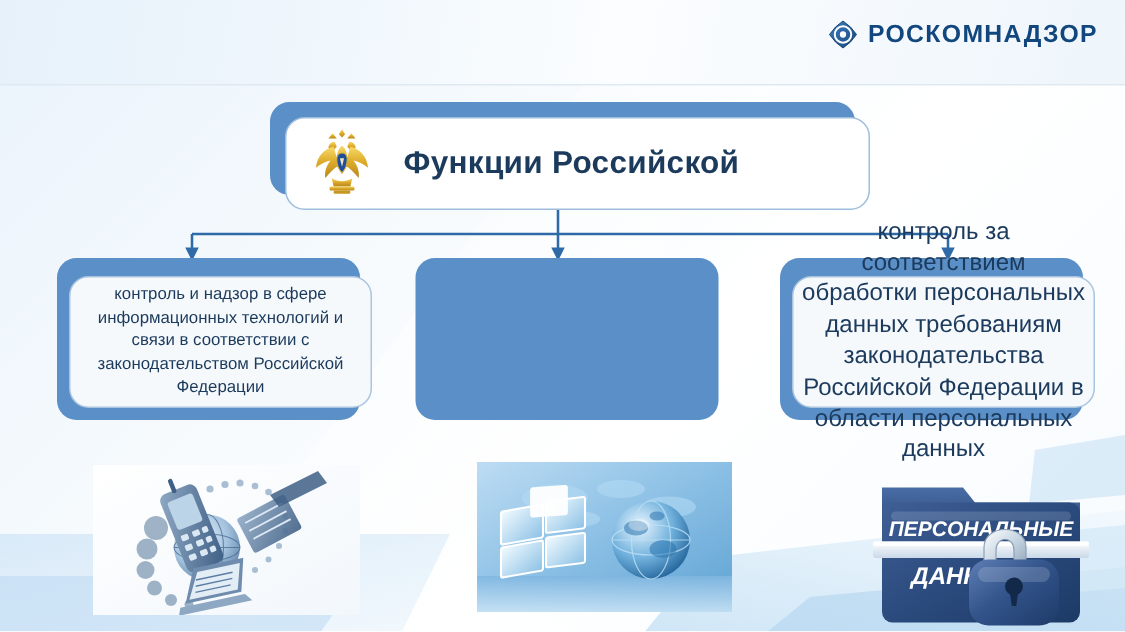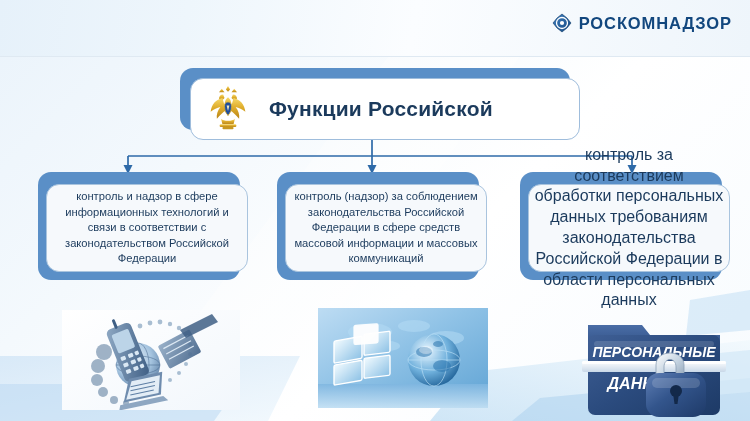--- a/index.html
+++ b/index.html
@@ -272,23 +272,20 @@
 
   <div class="box b1">
     <div class="box-shadow"></div>
     <div class="box-face">
       <div class="box-text">контроль и надзор в сфере информационных технологий и связи в соответствии с законодательством Российской Федерации</div>
     </div>
   </div>
 
   <div class="box b2">
     <div class="box-shadow"></div>
-    <div class="box-face">
-      <div class="box-text">контроль (надзор) за соблюдением законодательства Российской Федерации в сфере средств массовой информации и массовых коммуникаций</div>
-    </div>
   </div>
 
   <div class="box b3">
     <div class="box-shadow"></div>
     <div class="box-face">
       <div class="box-text">контроль за соответствием обработки персональных данных требованиям законодательства Российской Федерации в области персональных данных</div>
     </div>
   </div>
 
   <div class="photo p1">

